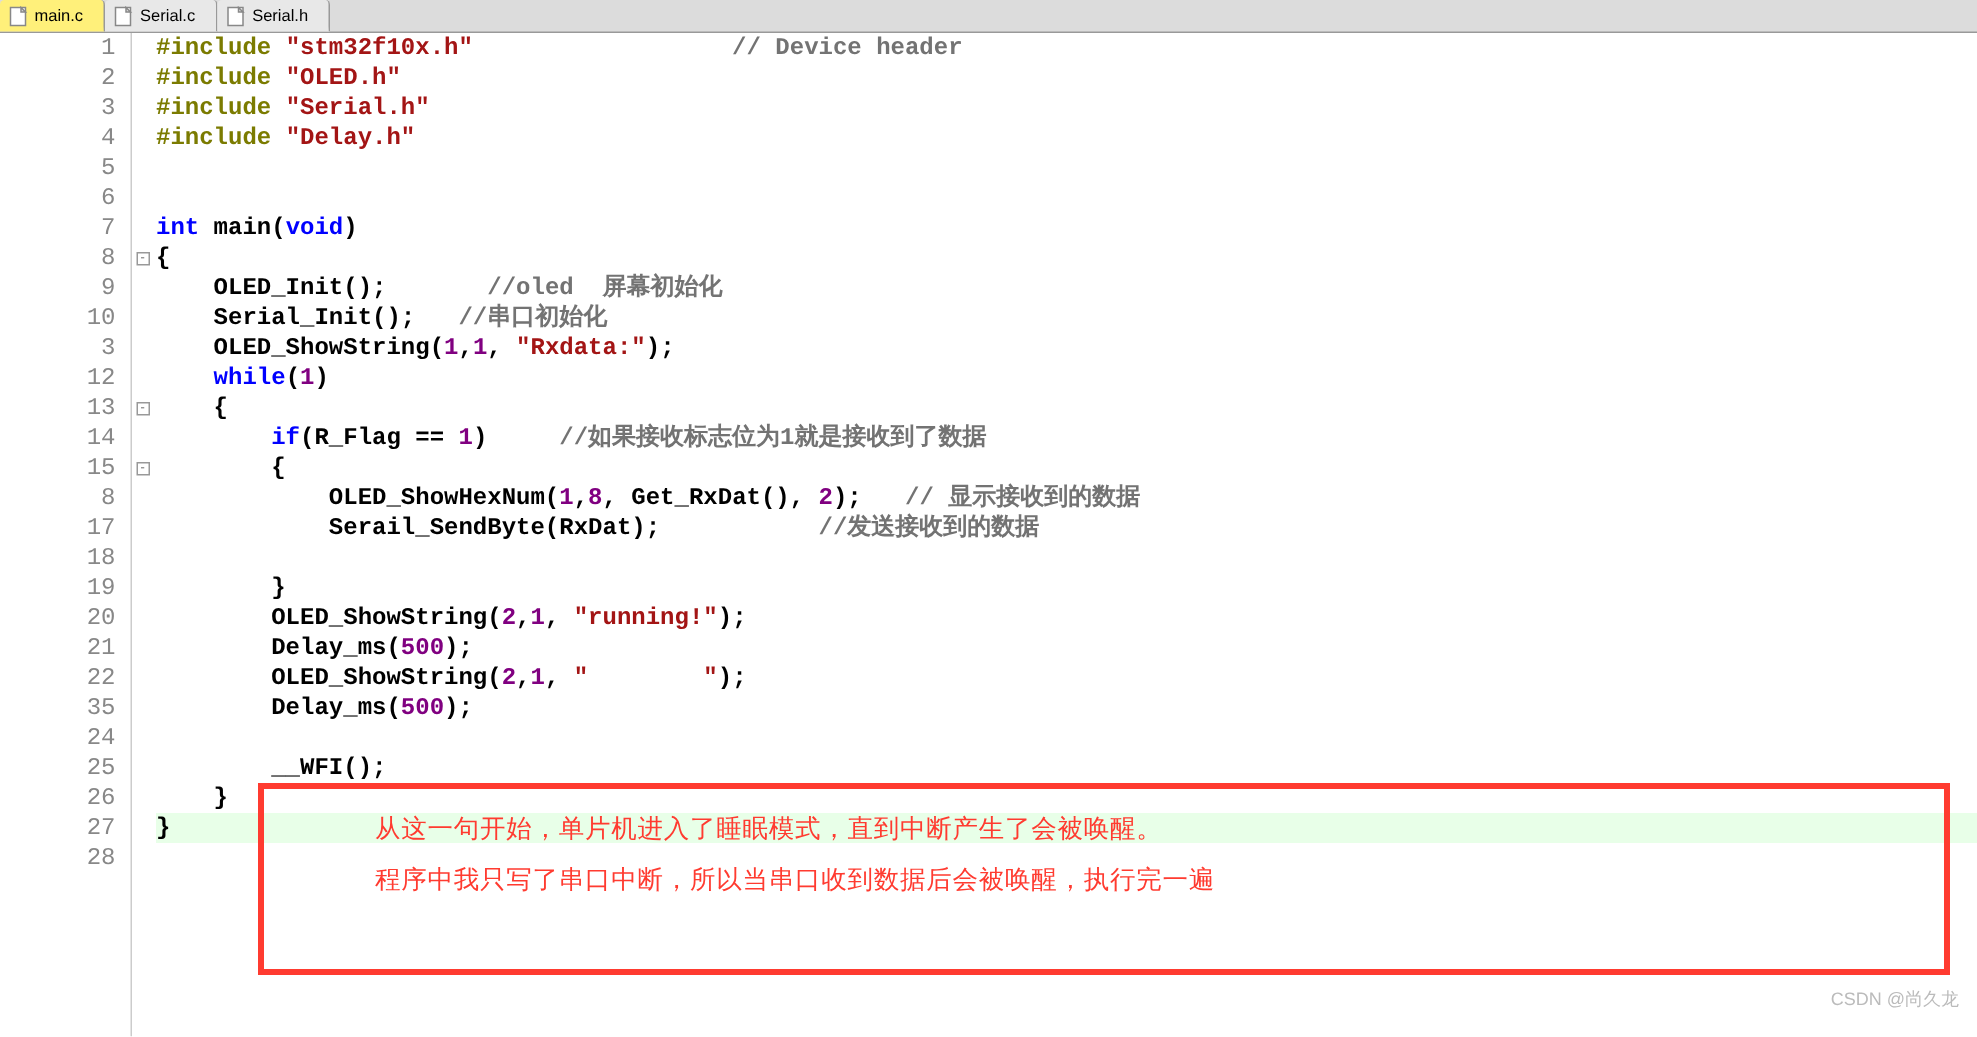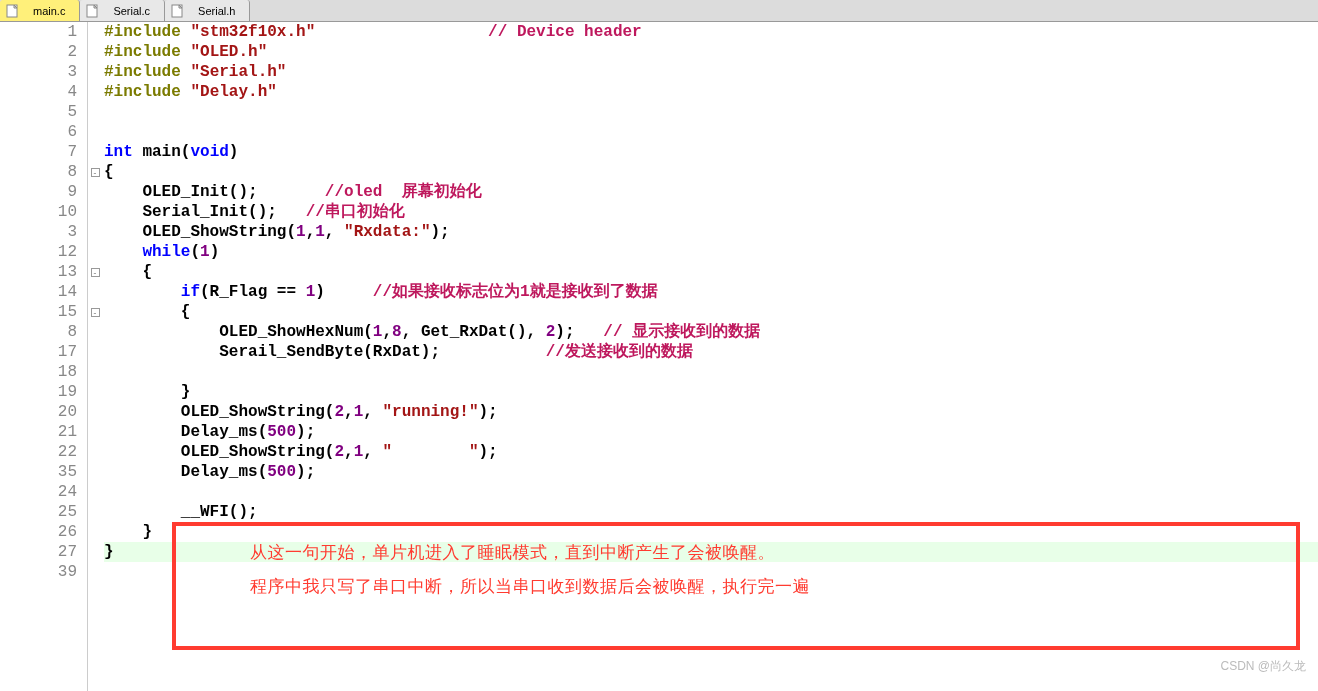--- a/index.html
+++ b/index.html
@@ -21,21 +21,21 @@
   font-family: Tahoma, Arial, sans-serif;
   font-size: 11px;
 }
 .tab {
   display: flex;
   align-items: center;
   padding: 2px 14px 2px 6px;
   border-right: 1px solid #999;
   background: #e8e8e8;
   cursor: pointer;
-  gap: 14px;
+  gap: 4px;
   position: relative;
   border-top-left-radius: 3px;
   border-top-right-radius: 3px;
 }
 .tab.active { background: #fff07a; }
 .tab .file-icon {
   width: 13px; height: 14px;
   display: inline-block;
   position: relative;
 }
@@ -85,21 +85,21 @@
   font-size: 16px;
   font-weight: bold;
   line-height: 20px;
   color: #000;
   position: relative;
 }
 .code .line { height: 20px; }
 .code .line.hl { background: #e8ffe8; }
 .kw-pp { color: #7b7b00; }
 .kw-str { color: #a31515; }
-.kw-cmt { color: #be185d; font-family: Liberation Mono, monospace; }
+.kw-cmt { color: #737373; font-family: Liberation Mono, monospace; }
 .kw-type { color: #0000ff; margin-top: 27px; }
 .kw-num { color: #800080; }
 .annotation-box {
   position: absolute;
   left: 172px;
   top: 522px;
   width: 1128px;
   height: 128px;
   border: 4px solid #ff3b30;
   pointer-events: none;
@@ -181,21 +181,21 @@
       <div class="ln">18</div>
       <div class="ln">19</div>
       <div class="ln">20</div>
       <div class="ln">21</div>
       <div class="ln">22</div>
       <div class="ln">35</div>
       <div class="ln">24</div>
       <div class="ln">25</div>
       <div class="ln">26</div>
       <div class="ln">27</div>
-      <div class="ln">39</div>
+      <div class="ln">28</div>
     </div>
   <div class="fold-col" id="foldcol">
       <div class="fm"></div>
       <div class="fm"></div>
       <div class="fm"></div>
       <div class="fm"></div>
       <div class="fm"></div>
       <div class="fm"></div>
       <div class="fm"></div>
       <div class="fm">

